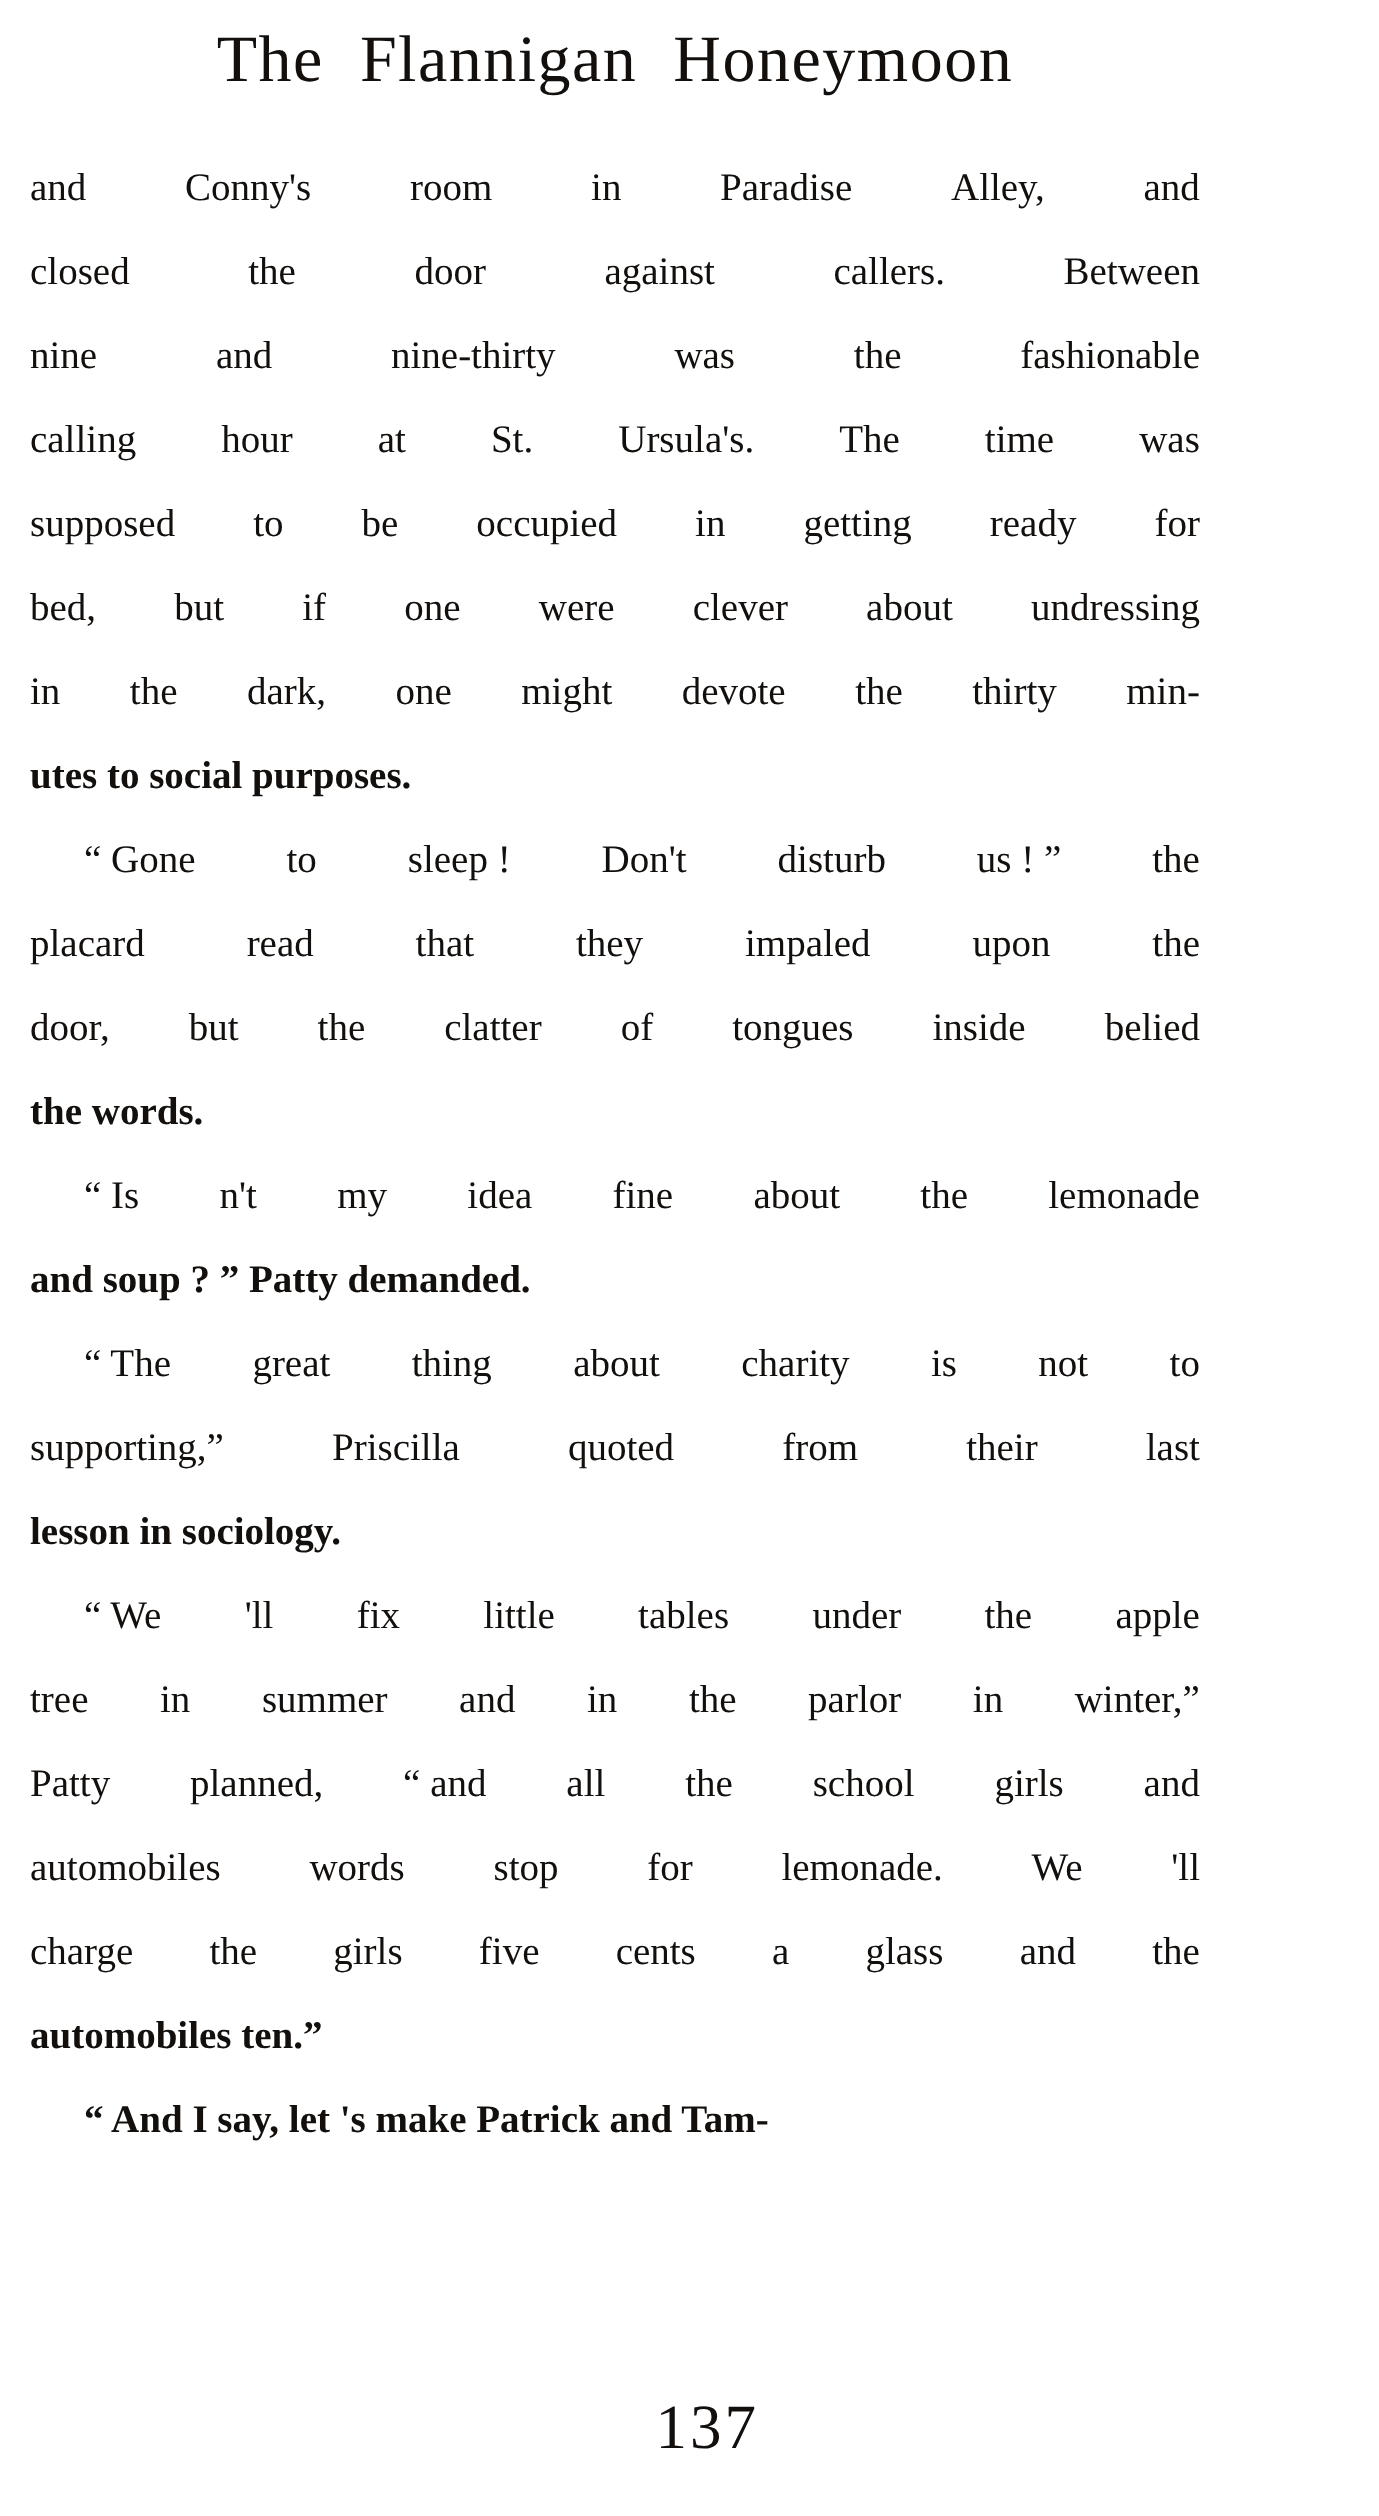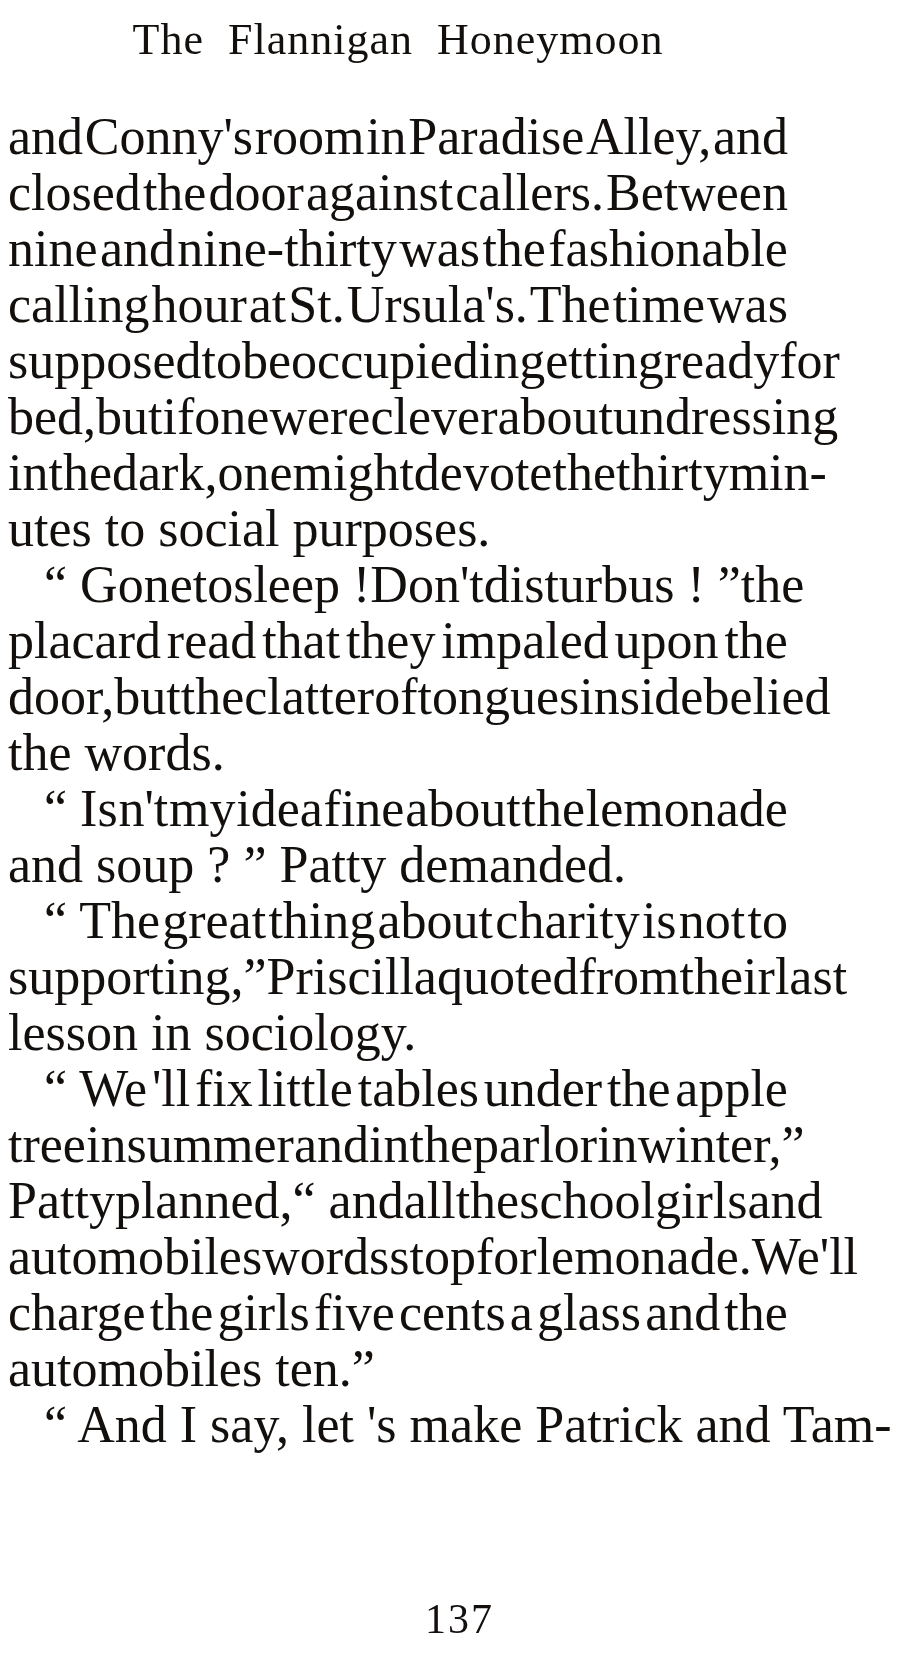--- a/index.html
+++ b/index.html
@@ -10,55 +10,56 @@
   body {
     width: 919px;
     height: 1677px;
     position: relative;
     font-family: "Liberation Serif", serif;
     color: #120f0d;
     overflow: hidden;
   }
   .page {
     position: absolute;
-    left: 0;
+    left: 12px;
     top: 0;
     width: 796px;
     height: 1677px;
     box-sizing: border-box;
     padding: 0 8px;
     border-radius: 20px;
   }
   .running-head {
     text-align: center;
     font-size: 44px;
     letter-spacing: 1px;
     margin: 14px 0 0 0;
     font-weight: normal;
     white-space: pre;
   }
   .body-text {
-    margin-top: 44px;
-    font-size: 52px;
+    margin-top: 32px;
+    font-size: 26px;
     line-height: 56px;
     text-align: justify;
   }
   .para {
     margin: 0;
     text-align: justify;
     text-align-last: left;
   }
   
   .line {
     display: flex;
     justify-content: space-between;
     white-space: pre;
   }
   .line.last {
     justify-content: flex-start;
+    font-weight: bold;
   }
   .line > span {
     display: inline-block;
   }
   .line.indent-first {
     padding-left: 36px;
   }
   .folio {
     position: absolute;
     bottom: 34px;

